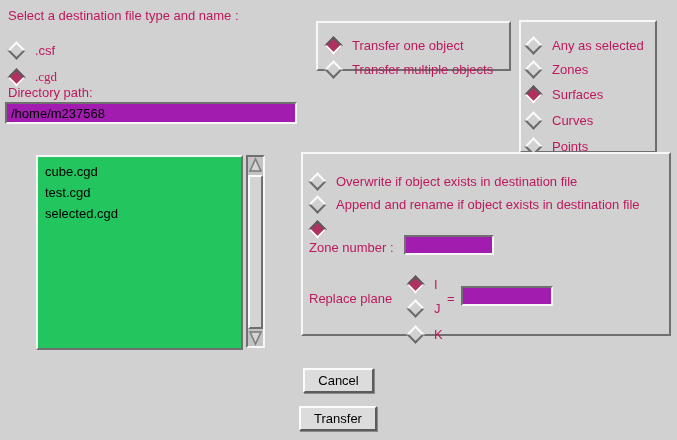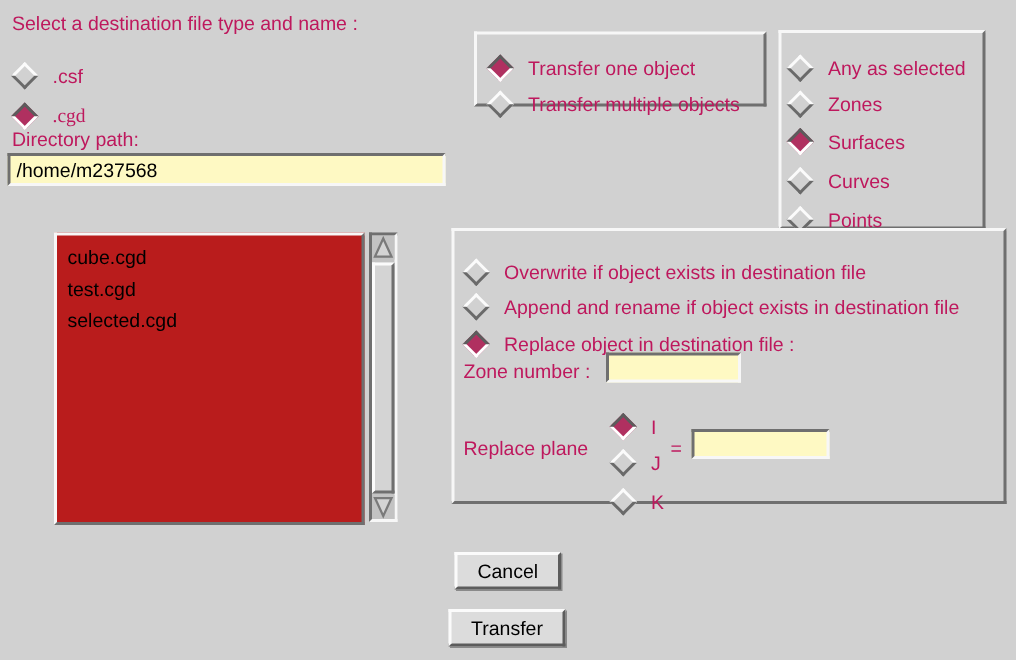--- a/index.html
+++ b/index.html
@@ -35,29 +35,29 @@
   }
   
   .checkbox{
     width:10px;height:10px;
     background:#d1d1d1;
     border-style:solid;border-width:2px;
     border-color:#fbfbfb #6a6a6a #6a6a6a #fbfbfb;
   }
   
   .tfield{
-    background:#fef9c3;
+    background:#a21caf;
     border-style:solid;border-width:2px;
     border-color:#6f6f6f #f7f7f7 #f7f7f7 #6f6f6f;
     font-family:"Liberation Sans","DejaVu Sans",sans-serif;
     font-size:13px;color:#000;padding:0 4px;outline:none;
   }
   
   .listbox{
-    background:#b91c1c;
+    background:#22c55e;
     border-style:solid;border-width:2px;
     border-color:#f7f7f7 #6f6f6f #6f6f6f #f7f7f7;
     padding:4px 0 0 0;overflow:hidden;
   }
   .list-item{height:21px;line-height:21px;padding-left:7px;font-size:13px;white-space:nowrap;}
   
   .sbar{
     background:#c3c3c3;
     border-style:solid;border-width:2px;
     border-color:#6f6f6f #f7f7f7 #f7f7f7 #6f6f6f;
@@ -159,21 +159,20 @@
     <div class="abs radio-row" style="left:6px;top:9px;">
       <span class="diamond"></span>
       <span class="lbl">Overwrite if object exists in destination file</span>
     </div>
     <div class="abs radio-row" style="left:6px;top:32px;">
       <span class="diamond"></span>
       <span class="lbl">Append and rename if object exists in destination file</span>
     </div>
     <div class="abs radio-row" style="left:6px;top:57px;">
       <span class="diamond checked"></span>
-      <span class="lbl">Replace object in destination file :</span>
     </div>
 
     <div class="abs lbl" style="left:6px;top:86px;">Zone number :</div>
     <input class="abs tfield" style="left: 101px; top: 81px; width: 78px; height: 16px;" value="">
 
     <div class="abs radio-row" style="left:104px;top:112px;">
       <span class="diamond checked"></span>
       <span class="lbl">I</span>
     </div>
 

